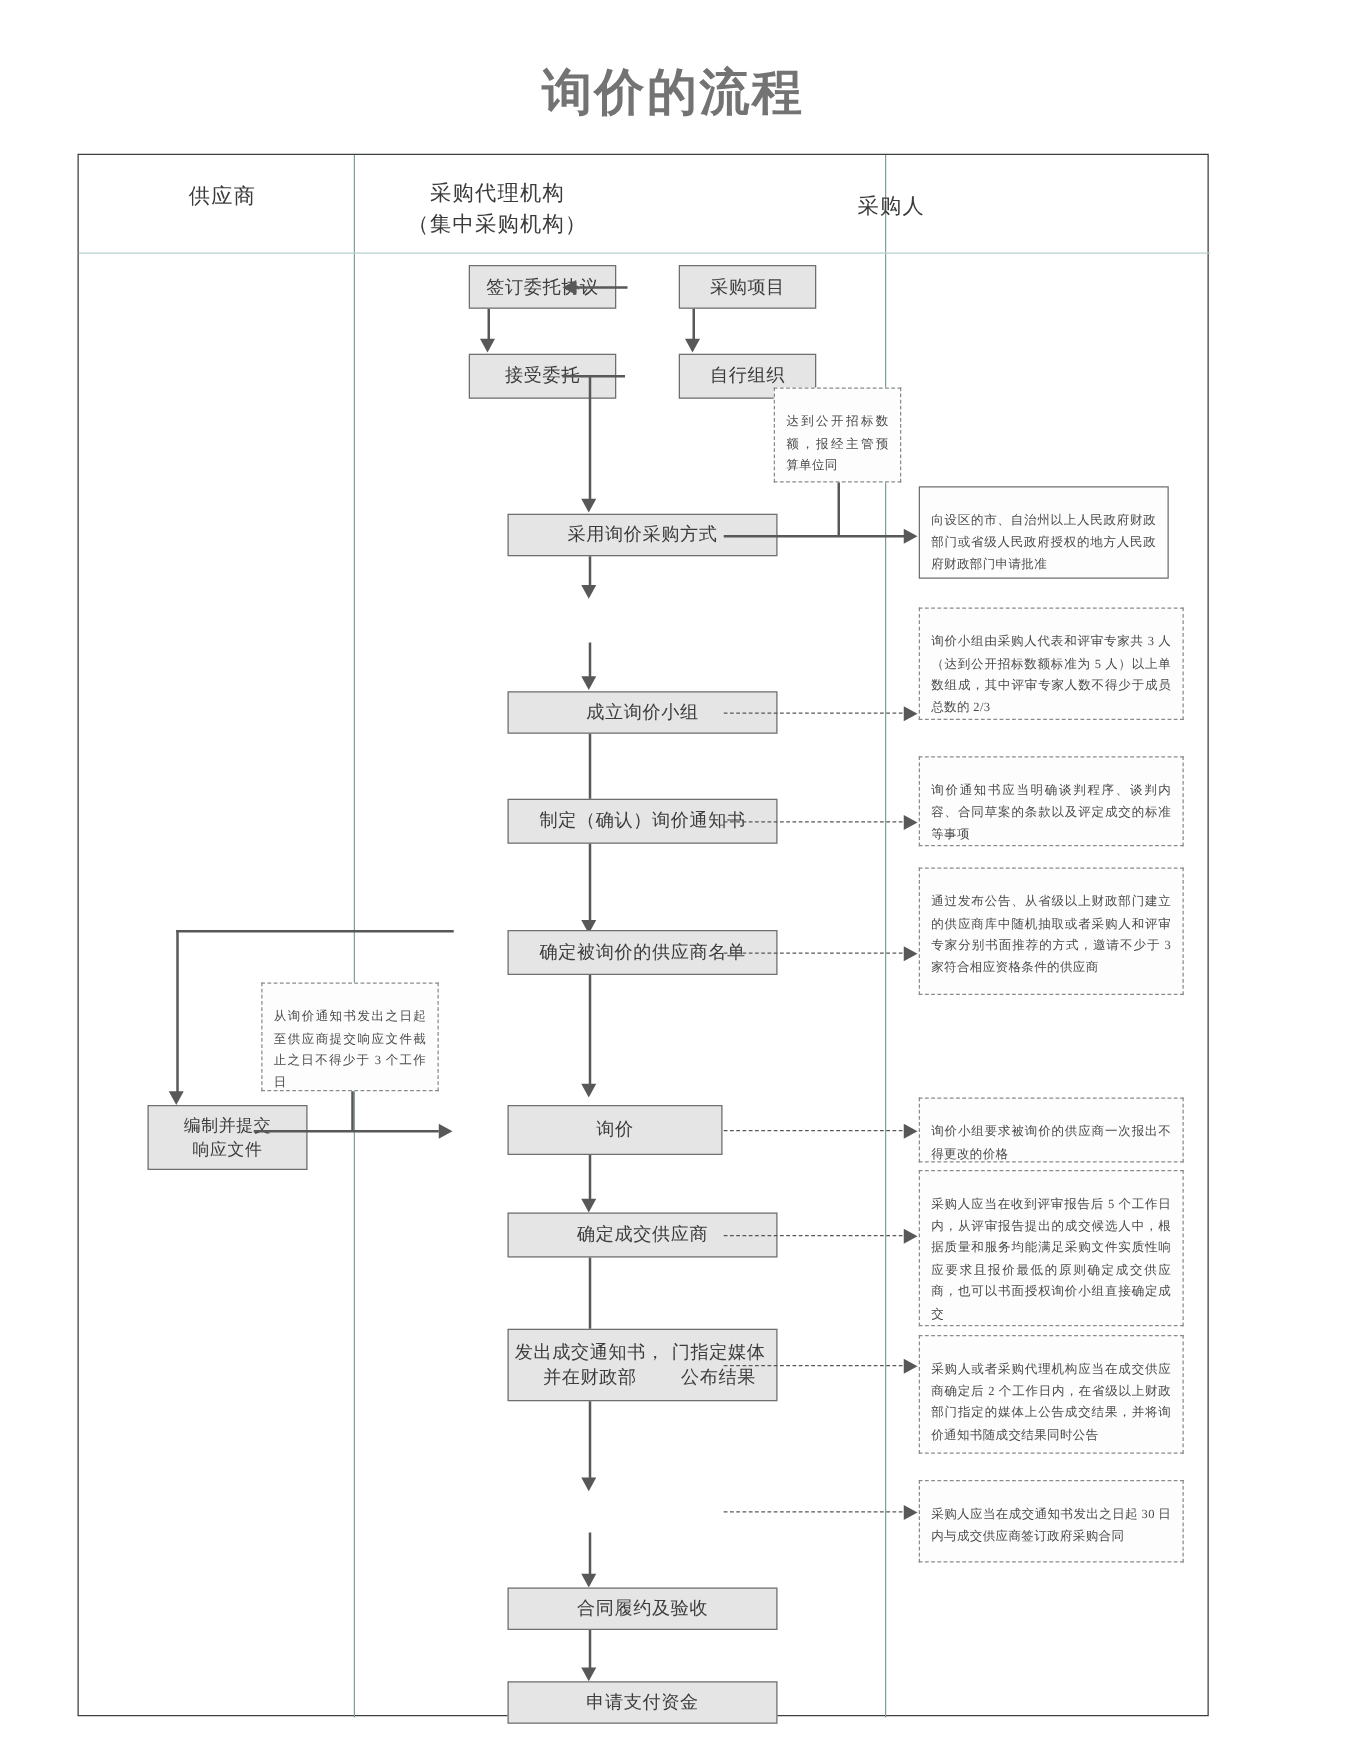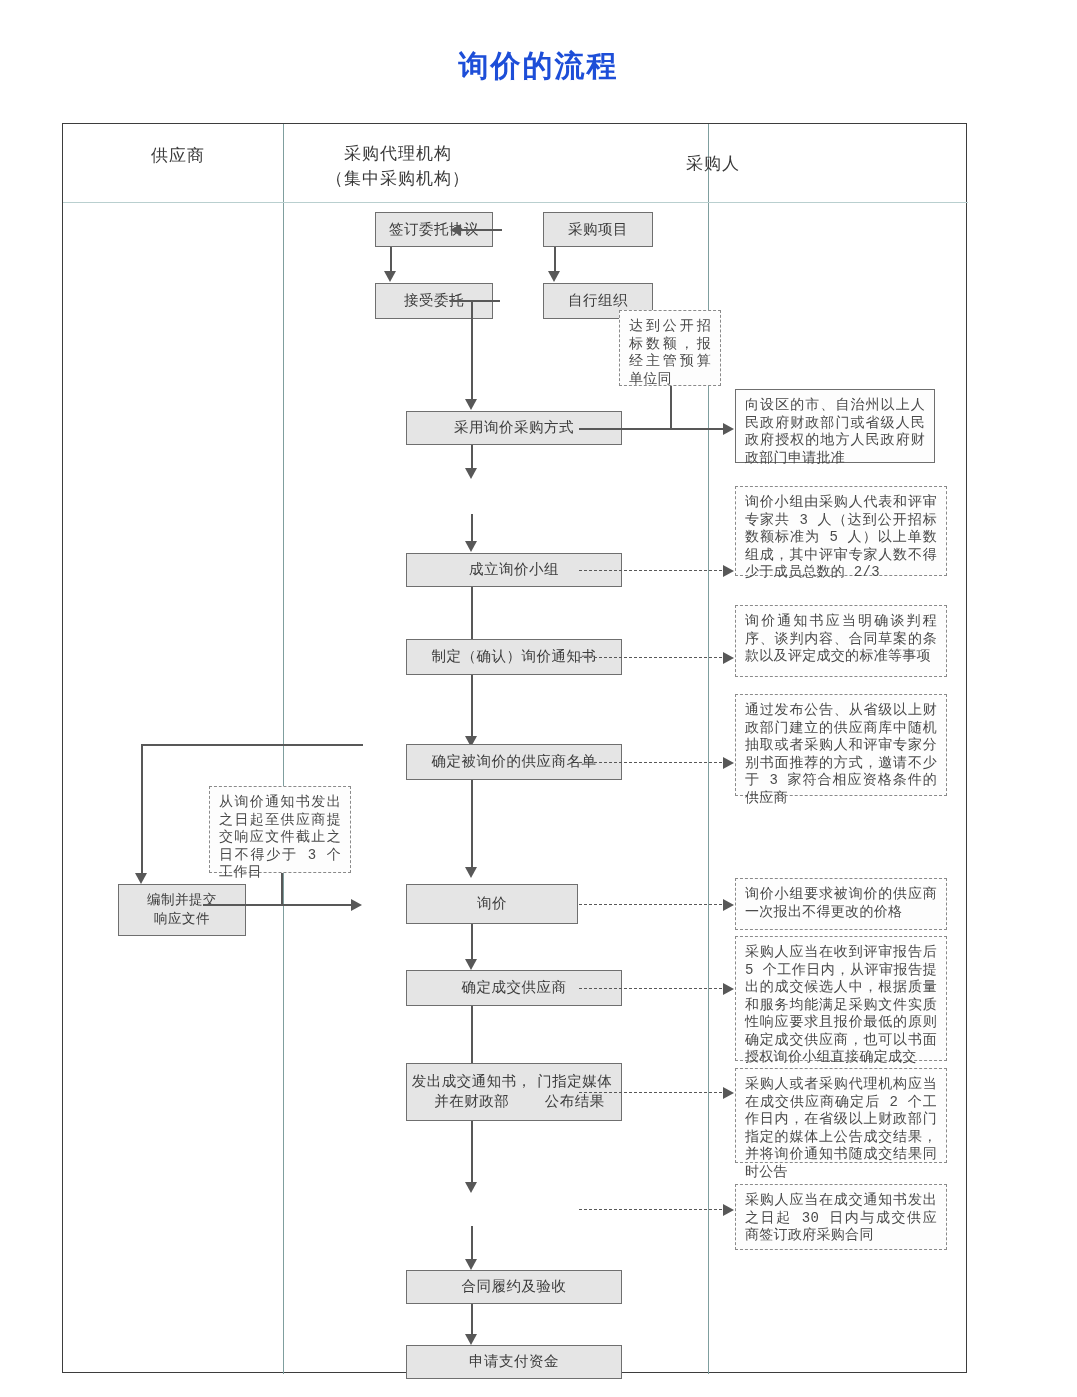--- a/index.html
+++ b/index.html
@@ -4,26 +4,26 @@
 <style>
   html,body{margin:0;padding:0;background:#ffffff;}
   body{
     width:1077px;height:1397px;position:relative;
     font-family:"Liberation Serif","DejaVu Serif",serif;
     color:#3a3a3a;overflow:hidden;
   }
   #page-title{
     position:absolute;left:0;top:46px;width:1077px;text-align:center;
     font-family:"Liberation Sans","DejaVu Sans",sans-serif;
-    font-weight:bold;font-size:30px;letter-spacing:2px;
-    color:#1d4ed8;
+    font-weight:bold;font-size:40px;letter-spacing:2px;
+    color:#737373;
   }
   #chart-frame{
     position:absolute;left:62px;top:123px;width:905px;height:1250px;
-    border:1.6px solid #3d3d3d;background:#fff;box-sizing:border-box;font-family:Liberation Mono, monospace;
+    border:1.6px solid #3d3d3d;background:#fff;box-sizing:border-box;
   }
   .col-divider{position:absolute;top:0;width:1.4px;background:#7f9e9e;}
   .header-rule{position:absolute;left:0;width:905px;height:1.2px;background:#b9cfcf;}
   .col-head{
     position:absolute;text-align:center;font-size:17px;line-height:25px;
     color:#3a3a3a;letter-spacing:1px;
   }
   
   .node{
     position:absolute;box-sizing:border-box;
@@ -31,22 +31,22 @@
     display:flex;align-items:center;justify-content:center;text-align:center;
     font-size:14.5px;line-height:20px;color:#3c3c3c;letter-spacing:.5px;
     padding:12px 4px;
     margin-left:43px;
   }
   .node.small{font-size:13.5px;line-height:19px;}
   
   .note{
     position:absolute;box-sizing:border-box;
     border:1.3px dashed #8a8a8a;background:#fdfdfd;
-    font-size:14px;line-height:17.5px;color:#4a4a4a;
-    padding:7px 9px;text-align:justify;letter-spacing:.3px;
+    font-size:10px;line-height:17.5px;color:#4a4a4a;
+    padding:18px 9px;text-align:justify;letter-spacing:.3px;
   }
   
   .ln{position:absolute;background:#585858;}
   .ln.h{height:1.6px;}
   .ln.v{width:1.6px;}
   .dln{position:absolute;}
   .dln.h{height:0;border-top:1.6px dashed #585858;}
   .arrow{position:absolute;width:0;height:0;}
   .arrow.down{border-left:6.5px solid transparent;border-right:6.5px solid transparent;border-top:11px solid #585858;}
   .arrow.right{border-top:6.5px solid transparent;border-bottom:6.5px solid transparent;border-left:11px solid #585858;}

